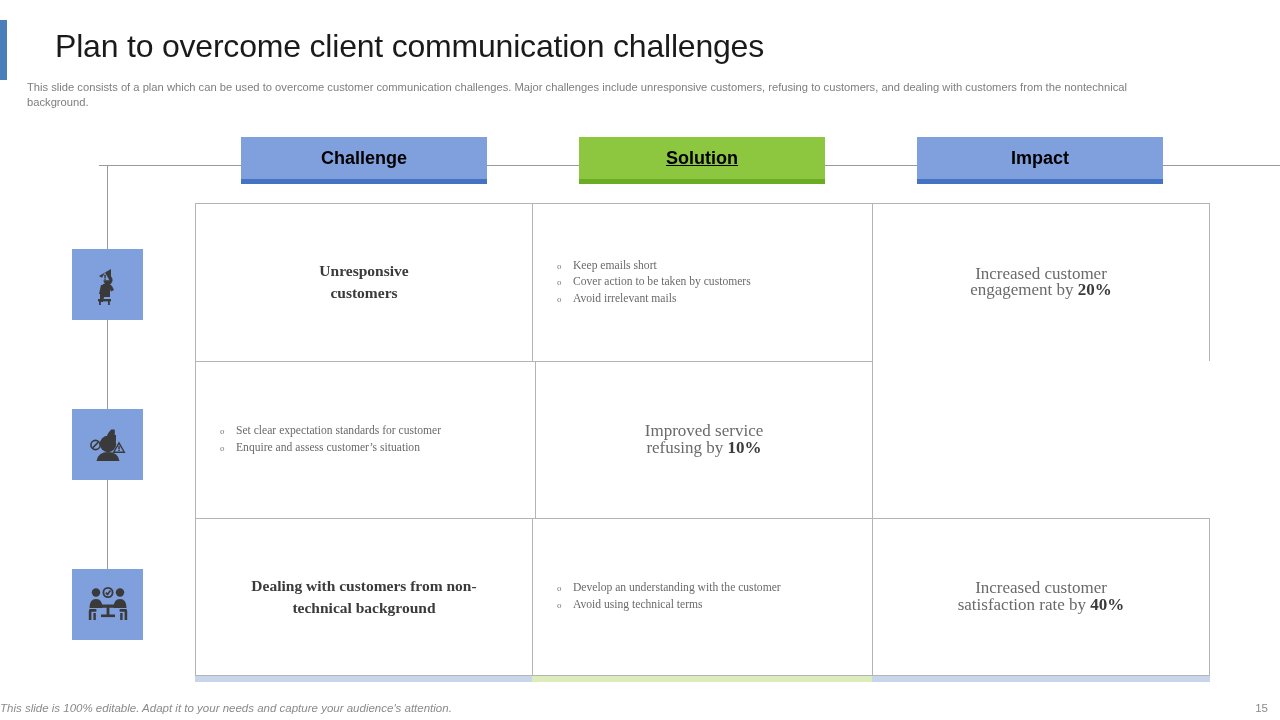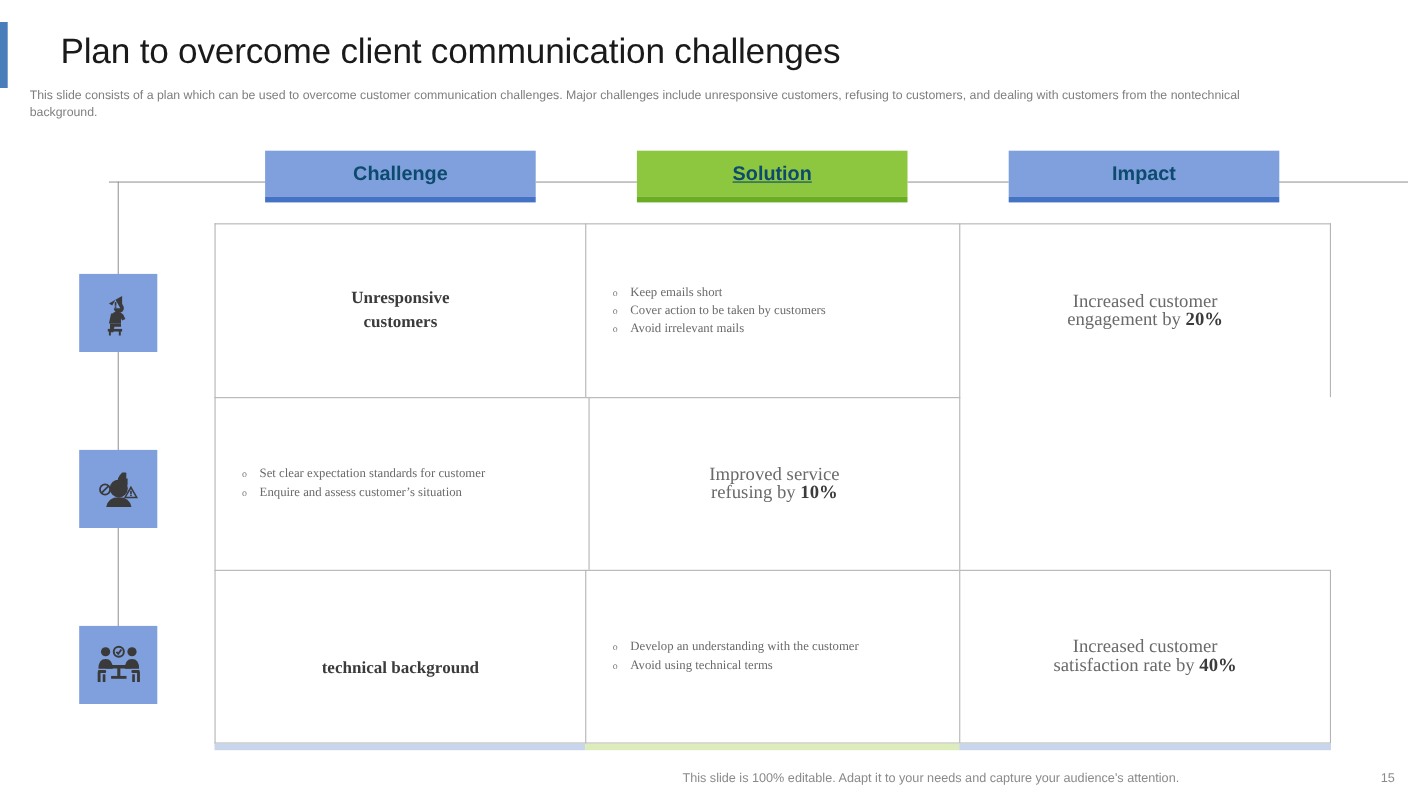--- a/index.html
+++ b/index.html
@@ -33,21 +33,21 @@
   .hline-left  { left: 99px;  top: 165px; width: 143px; height: 1px; }
   .hline-c2s   { left: 487px; top: 165px; width: 92px;  height: 1px; }
   .hline-s2i   { left: 825px; top: 165px; width: 92px;  height: 1px; }
   .hline-right { left: 1162px;top: 165px; width: 118px; height: 1px; }
   .vline-icons { left: 107px; top: 165px; width: 1px; height: 420px; }
 
   
   .phase {
     position: absolute; top: 137px; height: 42px;
     display: flex; align-items: center; justify-content: center;
-    font-size: 18px; font-weight: bold; color: #0c4a6e;
+    font-size: 18px; font-weight: bold; color: #000000;
   }
   .phase .bar-underline {
     position: absolute; left: 0; bottom: -5px; height: 5px; width: 100%;
   }
   .phase-blue  { background: #7f9fdd; }
   .phase-blue  .bar-underline { background: #4472c4; }
   .phase-green { background: #8dc63f; text-decoration: underline; }
   .phase-green .bar-underline { background: #6aad25; }
 
   .phase-challenge { left: 241px; width: 246px; }
@@ -98,21 +98,21 @@
     background: #7f9fdd; display: flex; align-items: center; justify-content: center;
   }
   .icon-tile svg { display: block; }
   .icon-1 { top: 249px; }
   .icon-2 { top: 409px; }
   .icon-3 { top: 569px; }
 
   
   .footer-note {
     position: absolute; left: 0; top: 702px; width: 1072px;
-    text-align: right; font-size: 11.5px; color: #8a8a8a;
+    text-align: left; font-size: 11.5px; color: #8a8a8a; font-style: italic;
   }
   .page-number {
     position: absolute; right: 12px; top: 702px;
     font-size: 11.5px; color: #8a8a8a;
   }
 </style>
 </head>
 <body>
 
 <div id="slide">
@@ -257,21 +257,21 @@
         <div class="impact-text">
           <span>Improved  service</span><br>
           <span>refusing by </span><b>10%</b>
         </div>
       </div>
     </div>
 
     <div class="grid-row">
       <div class="cell col-challenge">
         <div class="challenge-text">
-          <br>
+          <span>Dealing with customers from non-</span><br>
           <span>technical background</span>
         </div>
       </div>
       <div class="cell col-solution">
         <div class="solution-list">
           <div class="bullet-row">
             <span class="bullet-mark">o</span>
             <span>Develop  an understanding  with the customer</span>
           </div>
           <div class="bullet-row">

